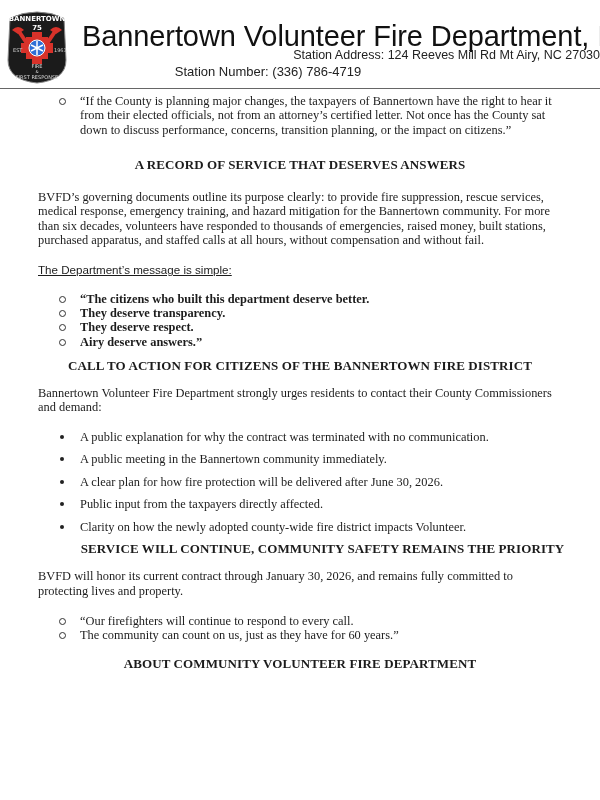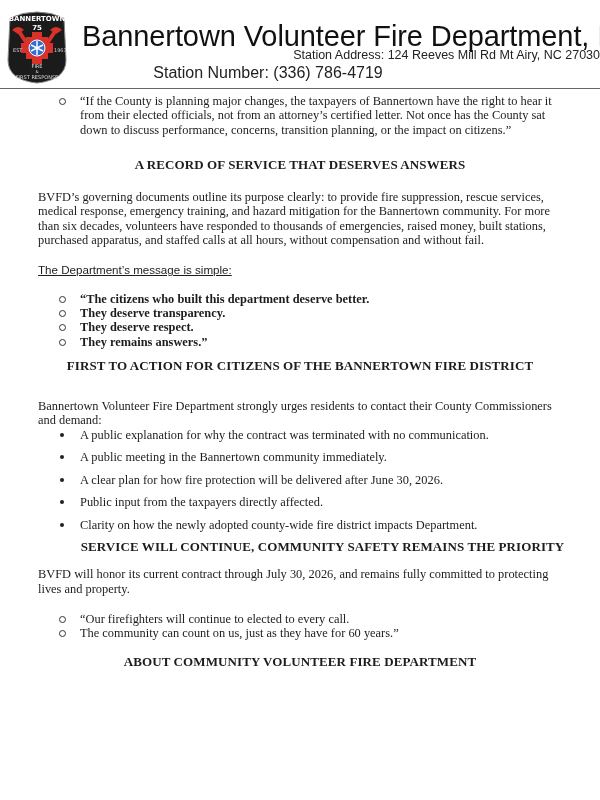--- a/index.html
+++ b/index.html
@@ -1,21 +1,21 @@
 <!DOCTYPE html>
 <html><head>
   <meta charset="utf-8">
   <style>
     html, body { margin: 0; padding: 0; background: #ffffff; }
     body { width: 600px; height: 800px; overflow: hidden; position: relative; color: #1a1a1a; }
     .header { position: absolute; left: 0; top: 0; width: 600px; height: 86px; }
     .logo { position: absolute; left: 4px; top: 8px; width: 66px; height: 76px; }
     .org-title { position: absolute; left: 82px; top: 20px; font-family: "Liberation Sans", sans-serif; font-size: 29px; color: #111; white-space: nowrap; letter-spacing: -0.1px; }
     .org-address { position: absolute; left: 0; width: 600px; top: 48px; text-align: right; padding-left: 58px; box-sizing: border-box; font-family: "Liberation Sans", sans-serif; font-size: 12.5px; color: #222; }
-    .org-phone { position: absolute; left: 0; width: 478px; top: 64px; text-align: center; padding-left: 58px; box-sizing: border-box; font-family: "Liberation Sans", sans-serif; font-size: 16px; color: #222; }
+    .org-phone { position: absolute; left: 0; width: 478px; top: 64px; text-align: center; padding-left: 58px; box-sizing: border-box; font-family: "Liberation Sans", sans-serif; font-size: 13px; color: #222; }
     .rule { position: absolute; left: 0; top: 88px; width: 600px; height: 0; border-top: 1.5px solid #666; }
     .doc { position: absolute; left: 0; top: 92px; width: 600px; font-family: "Liberation Serif", serif; font-size: 12.4px; line-height: 14.3px; color: #1c1c1c; }
     .para { margin: 0; padding: 0 38px 0 38px; }
     .heading { text-align: center; font-weight: bold; font-size: 13px; margin: 0; letter-spacing: 0.1px; }
     ul.circle { list-style: none; margin: 0; padding: 0 0 0 80px; }
     ul.circle li { position: relative; padding-right: 28px; }
     ul.circle li .mk { position: absolute; left: -21px; top: 4px; width: 5px; height: 5px; border: 1px solid #333; border-radius: 50%; }
     ul.disc { list-style: none; margin: 0; padding: 0 0 0 80px; }
     ul.disc li { position: relative; margin-bottom: 8.2px; }
     ul.disc li .mk { position: absolute; left: -20px; top: 5px; width: 4px; height: 4px; background: #222; border-radius: 50%; }
@@ -58,34 +58,34 @@
     <li><span class="mk"></span><span>“If the County is planning major changes, the taxpayers of Bannertown have the right to hear it from their elected officials, not from an attorney’s certified letter. Not once has the County sat down to discuss performance, concerns, transition planning, or the impact on citizens.”</span></li>
   </ul>
 
   <p class="heading" style="margin-top:21px;">A RECORD OF SERVICE THAT DESERVES ANSWERS</p>
   <p class="para" style="margin-top:18px;">BVFD’s governing documents outline its purpose clearly: to provide fire suppression, rescue services, medical response, emergency training, and hazard mitigation for the Bannertown community. For more than six decades, volunteers have responded to thousands of emergencies, raised money, built stations, purchased apparatus, and staffed calls at all hours, without compensation and without fail.</p>
   <p class="para sans-para" style="margin-top:16px;">The Department’s message is simple:</p>
   <ul class="circle bold" style="margin-top:14px;">
     <li><span class="mk"></span><span>“The citizens who built this department deserve better.</span></li>
     <li><span class="mk"></span><span>They deserve transparency.</span></li>
     <li><span class="mk"></span><span>They deserve respect.</span></li>
-    <li><span class="mk"></span><span>They remains answers.”</span></li>
+    <li><span class="mk"></span><span>Airy deserve answers.”</span></li>
   </ul>
 
-  <p class="heading" style="margin-top:10px;">FIRST TO ACTION FOR CITIZENS OF THE BANNERTOWN FIRE DISTRICT</p>
-  <p class="para" style="margin-top:26px;">Bannertown Volunteer Fire Department strongly urges residents to contact their County Commissioners and demand:</p>
-  <ul class="disc" style="">
+  <p class="heading" style="margin-top:10px;">CALL TO ACTION FOR CITIZENS OF THE BANNERTOWN FIRE DISTRICT</p>
+  <p class="para" style="margin-top:13px;">Bannertown Volunteer Fire Department strongly urges residents to contact their County Commissioners and demand:</p>
+  <ul class="disc" style="margin-top:15px;">
     <li><span class="mk"></span><span>A public explanation for why the contract was terminated with no communication.</span></li>
     <li><span class="mk"></span><span>A public meeting in the Bannertown community immediately.</span></li>
     <li><span class="mk"></span><span>A clear plan for how fire protection will be delivered after June 30, 2026.</span></li>
     <li><span class="mk"></span><span>Public input from the taxpayers directly affected.</span></li>
-    <li><span class="mk"></span><span>Clarity on how the newly adopted county-wide fire district impacts Department.</span></li>
+    <li><span class="mk"></span><span>Clarity on how the newly adopted county-wide fire district impacts Volunteer.</span></li>
   </ul>
 
   <p class="heading" style="margin-top:2px;padding-left:45px;">SERVICE WILL CONTINUE, COMMUNITY SAFETY REMAINS THE PRIORITY</p>
-  <p class="para" style="margin-top:13px;">BVFD will honor its current contract through July 30, 2026, and remains fully committed to protecting lives and property.</p>
+  <p class="para" style="margin-top:13px;">BVFD will honor its current contract through January 30, 2026, and remains fully committed to protecting lives and property.</p>
   <ul class="circle" style="margin-top:16px;">
-    <li><span class="mk"></span><span>“Our firefighters will continue to elected to every call.</span></li>
+    <li><span class="mk"></span><span>“Our firefighters will continue to respond to every call.</span></li>
     <li><span class="mk"></span><span>The community can count on us, just as they have for 60 years.”</span></li>
   </ul>
 
   <p class="heading" style="margin-top:14px;">ABOUT COMMUNITY VOLUNTEER FIRE DEPARTMENT</p>
 </div>
 
 </body></html>

